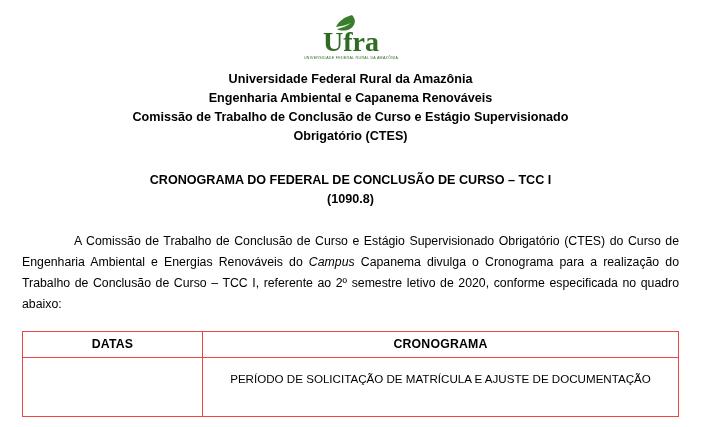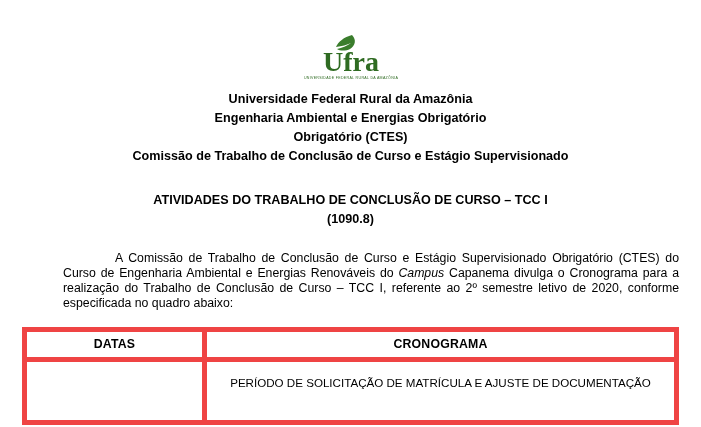--- a/index.html
+++ b/index.html
@@ -22,21 +22,20 @@
     padding: 0 22px;
   }
 
   
   .logo-wrap {
     display: flex;
     justify-content: center;
     align-items: flex-end;
     padding-top: 8px;
     height: 56px;
-    margin-top: 20px;
   }
   .logo {
     position: relative;
     width: 118px;
     height: 50px;
   }
   .logo svg { display: block; }
 
   
   .heading {
@@ -53,37 +52,36 @@
     font-weight: bold;
     font-size: 12.6px;
     line-height: 19px;
     margin-top: 25px;
   }
 
   
   .para {
     margin-top: 22px;
     font-size: 12.3px;
-    line-height: 15px;
+    line-height: 21px;
     text-align: justify;
     text-justify: inter-word;
-    margin-left: 41px;
   }
   .para .indent { display: inline-block; width: 52px; }
   .para i { font-style: italic; }
 
   
   table {
     margin-top: 16px;
     border-collapse: collapse;
     width: 100%;
     table-layout: fixed;
   }
   th, td {
-    border: 5px solid #ef4444;
+    border: 1px solid #ef4444;
     vertical-align: top;
   }
   th {
     font-size: 12.3px;
     font-weight: bold;
     text-align: center;
     padding: 5px 0 6px 0;
     letter-spacing: 0.2px;
   }
   col.c1 { width: 180px; }
@@ -111,27 +109,27 @@
 
         <text x="59" y="37" font-family="'Liberation Serif', serif" font-size="28" font-weight="bold" fill="#2f6b22" text-anchor="middle" letter-spacing="0">Ufra</text>
 
         <text x="59" y="45" font-family="'Liberation Sans', sans-serif" font-size="3.6" fill="#2f6b22" text-anchor="middle" letter-spacing="0.3">UNIVERSIDADE FEDERAL RURAL DA AMAZÔNIA</text>
       </svg>
     </div>
   </div>
 
   <div class="heading">
     <div>Universidade Federal Rural da Amazônia</div>
-    <div>Engenharia Ambiental e Energias Obrigatório</div>
+    <div>Engenharia Ambiental e Capanema Renováveis</div>
+    <div>Comissão de Trabalho de Conclusão de Curso e Estágio Supervisionado</div>
     <div>Obrigatório (CTES)</div>
-    <div>Comissão de Trabalho de Conclusão de Curso e Estágio Supervisionado</div>
   </div>
 
   <div class="title">
-    <div>ATIVIDADES DO TRABALHO DE CONCLUSÃO DE CURSO – TCC I</div>
+    <div>CRONOGRAMA DO FEDERAL DE CONCLUSÃO DE CURSO – TCC I</div>
     <div>(1090.8)</div>
   </div>
 
   <p class="para">
     <span class="indent"></span><span>A Comissão de Trabalho de Conclusão de Curso e Estágio Supervisionado Obrigatório (CTES) do Curso de Engenharia Ambiental e Energias Renováveis do </span><i>Campus</i><span> Capanema divulga o Cronograma para a realização do Trabalho de Conclusão de Curso – TCC I, referente ao 2º semestre letivo de 2020, conforme especificada no quadro abaixo:</span>
   </p>
 
   <table>
     <colgroup>
       <col class="c1">

